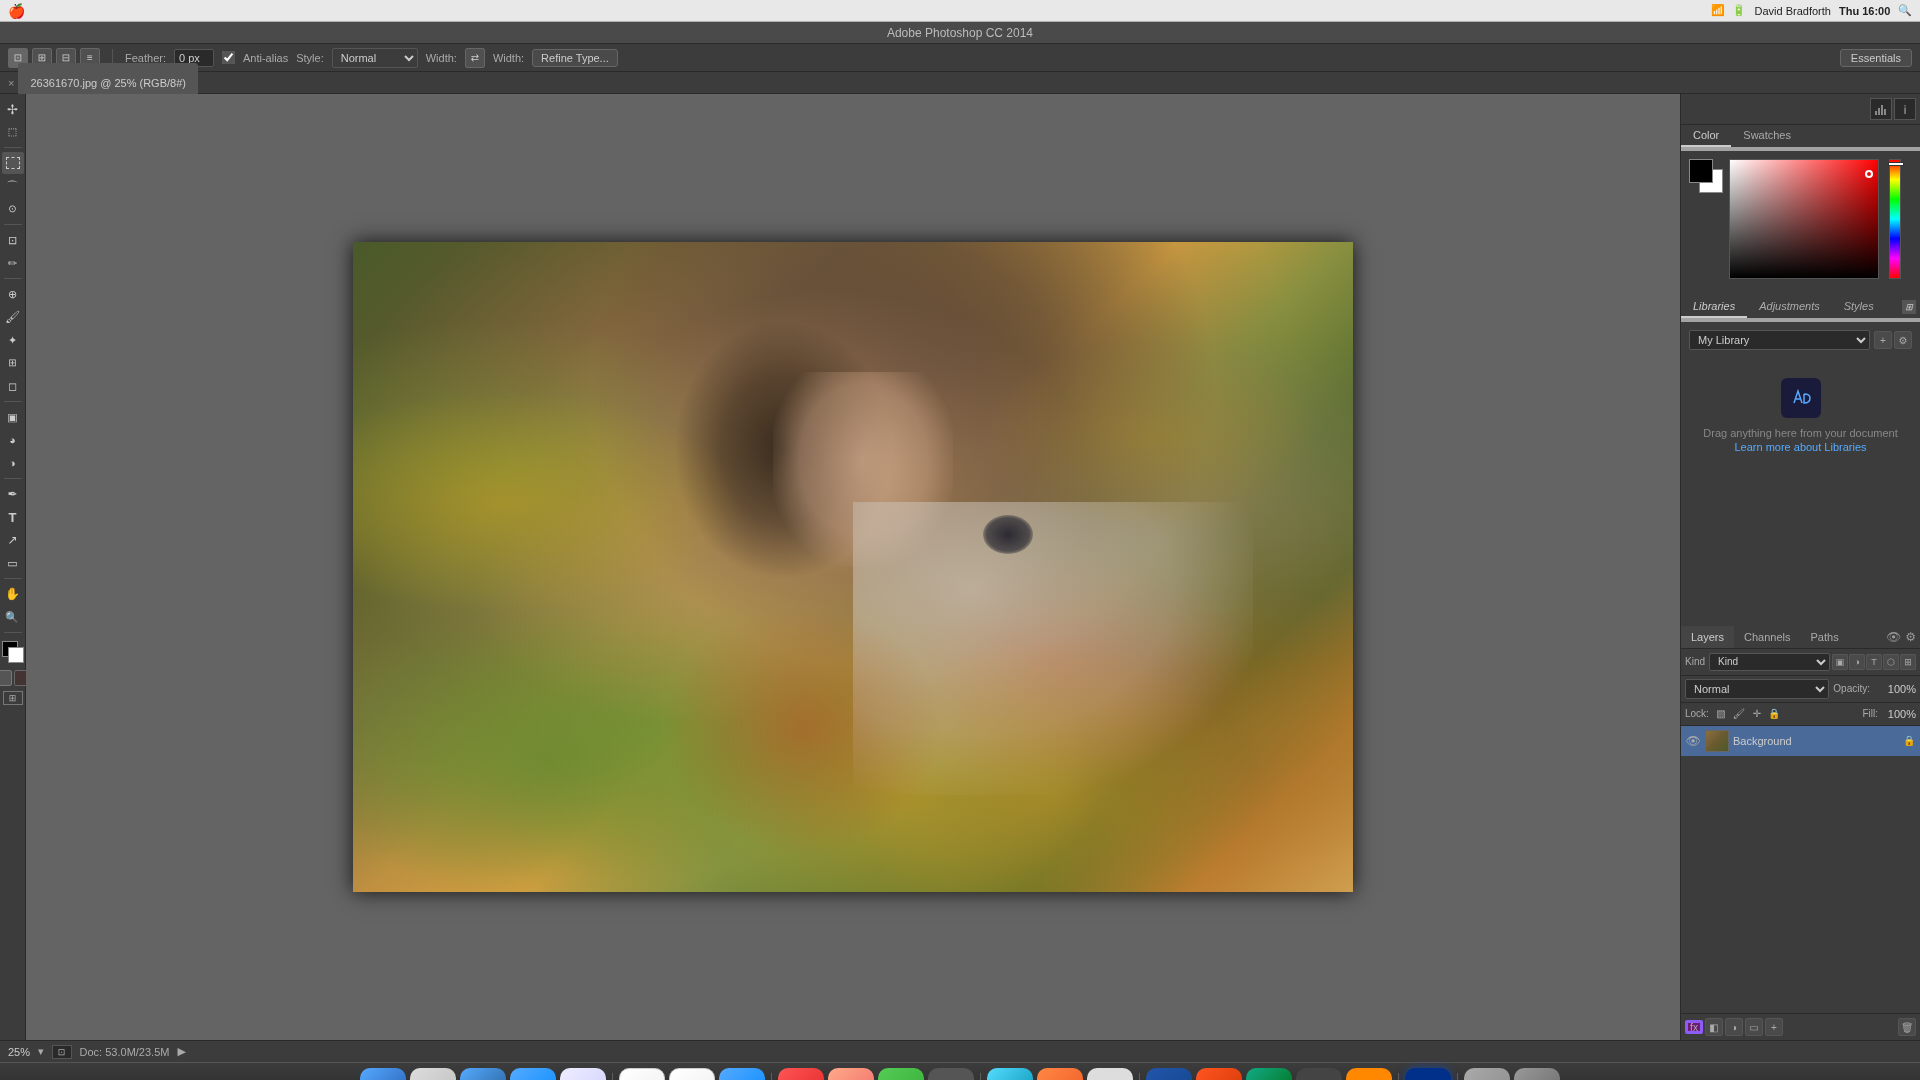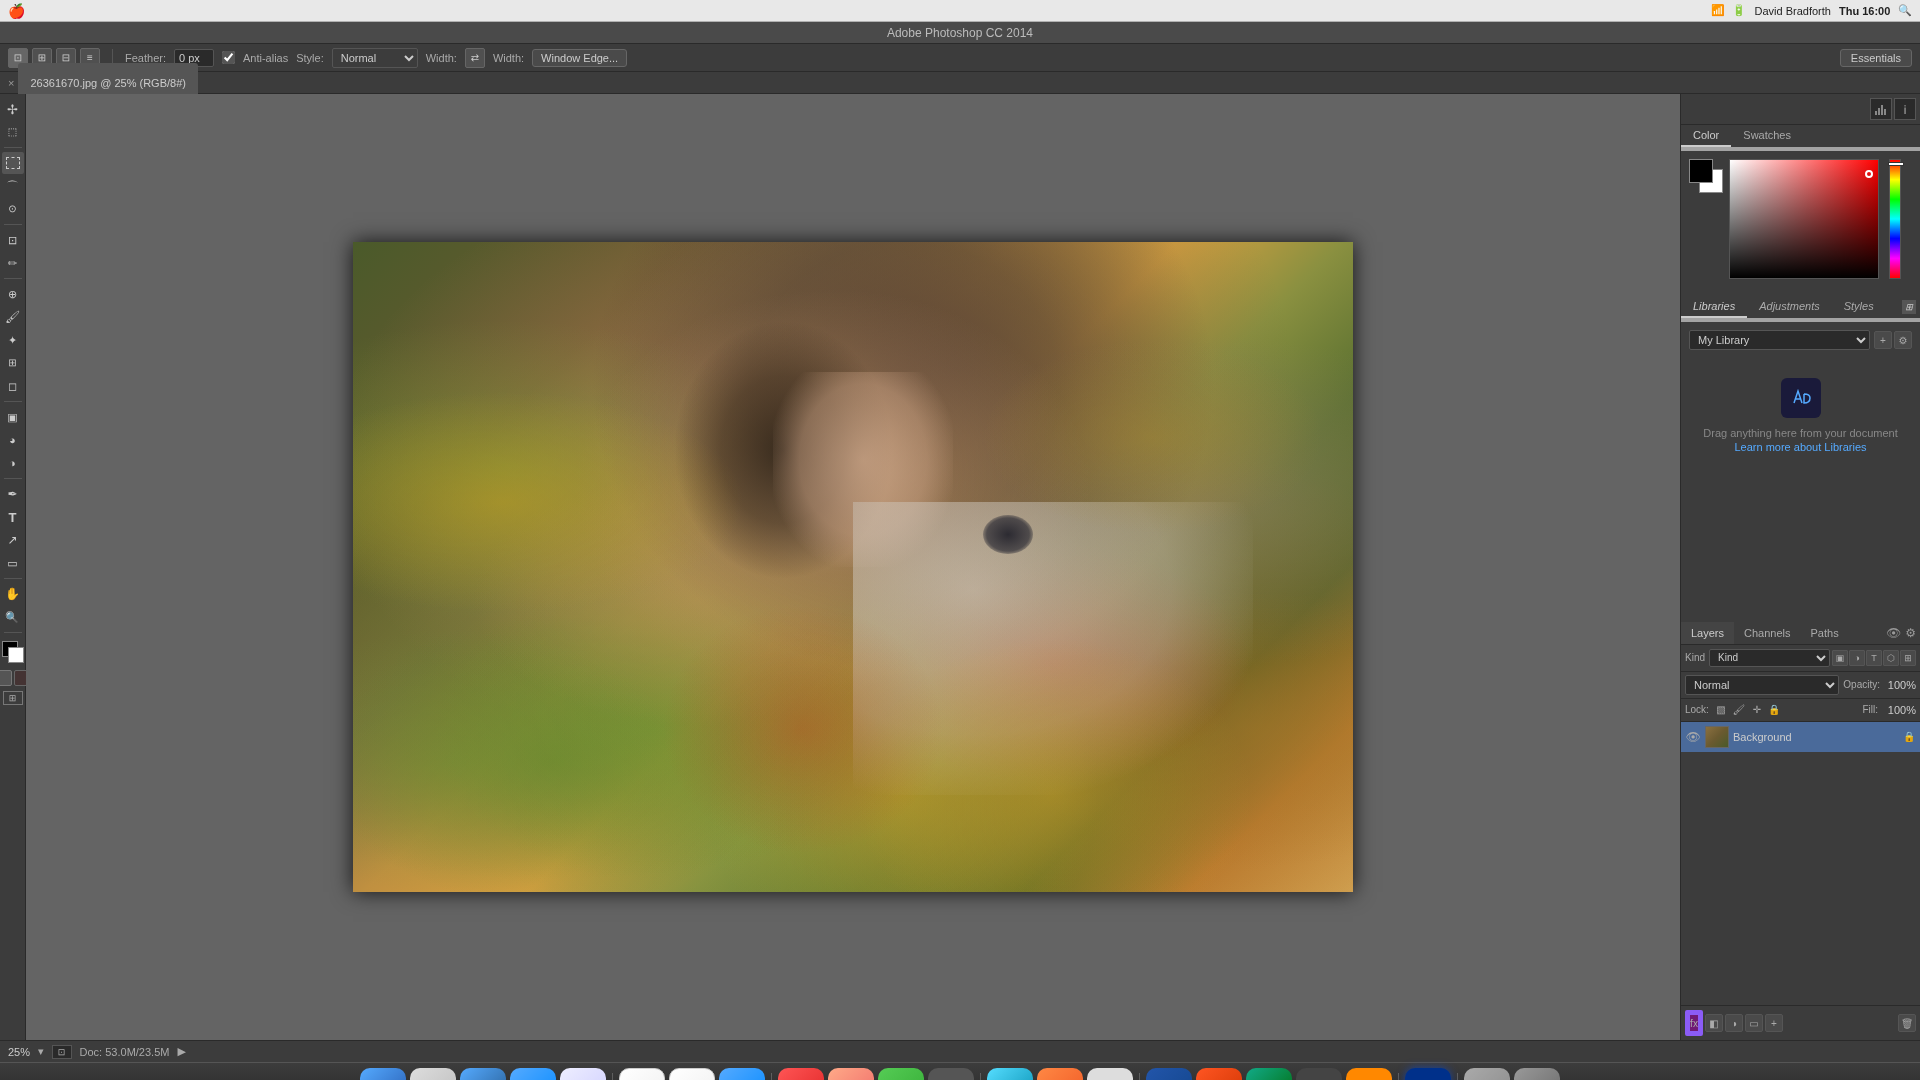--- a/index.html
+++ b/index.html
@@ -152,21 +152,21 @@
     .layers-tab.active { color: #ccc; background: #444; }
     .layers-right-icons { margin-left: auto; display: flex; align-items: center; padding: 0 4px; gap: 4px; }
     .lr-icon { font-size: 12px; color: #999; cursor: pointer; }
     .layers-filter-row { display: flex; align-items: center; padding: 4px 4px; gap: 2px; border-bottom: 1px solid #2a2a2a; }
     .filter-label { font-size: 10px; color: #aaa; margin-right: 2px; }
     .filter-select { background: #2a2a2a; border: 1px solid #555; color: #ccc; font-size: 10px; padding: 1px 4px; height: 18px; flex: 1; border-radius: 2px; }
     .filter-icons { display: flex; gap: 1px; }
     .filter-icon { width: 16px; height: 16px; background: #4a4a4a; border: 1px solid #555; cursor: pointer; display: flex; align-items: center; justify-content: center; font-size: 9px; color: #aaa; border-radius: 1px; }
     .layers-blend-row { display: flex; align-items: center; padding: 3px 4px; gap: 4px; border-bottom: 1px solid #2a2a2a; }
     .blend-select { background: #2a2a2a; border: 1px solid #555; color: #ccc; font-size: 11px; padding: 1px 4px; height: 20px; flex: 1; border-radius: 2px; }
-    .opacity-row { display: flex; align-items: center; gap: 0; }
+    .opacity-row { display: flex; align-items: center; gap: 10px; }
     .opacity-label { font-size: 10px; color: #aaa; }
     .opacity-val { font-size: 11px; color: #ccc; width: 36px; text-align: right; }
     .layers-lock-row { display: flex; align-items: center; padding: 3px 4px; gap: 4px; border-bottom: 1px solid #2a2a2a; }
     .lock-label { font-size: 10px; color: #aaa; }
     .lock-icons { display: flex; gap: 2px; }
     .lock-icon { width: 16px; height: 16px; cursor: pointer; display: flex; align-items: center; justify-content: center; font-size: 10px; color: #aaa; }
     .fill-row { display: flex; align-items: center; gap: 2px; }
     .fill-label { font-size: 10px; color: #aaa; }
     .fill-val { font-size: 11px; color: #ccc; width: 36px; text-align: right; }
     .layers-list { flex: 1; overflow-y: auto; }
@@ -234,21 +234,21 @@
   <span class="opt-label">Anti-alias</span>
   <span class="opt-label">Style:</span>
   <select class="opt-select">
     <option>Normal</option>
     <option>Fixed Ratio</option>
     <option>Fixed Size</option>
   </select>
   <span class="opt-label">Width:</span>
   <div class="opt-btn">⇄</div>
   <span class="opt-label">Width:</span>
-  <button class="opt-btn-text">Window Edge...</button>
+  <button class="opt-btn-text">Refine Type...</button>
   <button class="essentials-btn">Essentials</button>
 </div>
 
 <div id="doc-tab">
   <span style="color:#999;font-size:11px;margin-right:4px;cursor:pointer;">×</span>
   <div class="doc-tab-item">
     <span>26361670.jpg @ 25% (RGB/8#)</span>
   </div>
 </div>
 
@@ -513,21 +513,21 @@
         <div class="layer-vis">👁</div>
         <div class="layer-thumb">
           <div class="layer-thumb-img"></div>
         </div>
         <span class="layer-name">Background</span>
         <div class="layer-lock">🔒</div>
       </div>
     </div>
 
     <div style="display:flex;align-items:center;padding:4px;gap:2px;border-top:1px solid #2a2a2a;background:#3c3c3c;">
-      <div style="width:18px;height:26px;background:#701a75;border:5px solid #8b5cf6;cursor:pointer;display:flex;align-items:center;justify-content:center;font-size:10px;color:#aaa;border-radius:2px;">fx</div>
+      <div style="width:18px;height:14px;background:#701a75;border:3px solid #8b5cf6;cursor:pointer;display:flex;align-items:center;justify-content:center;font-size:10px;color:#aaa;border-radius:2px;">fx</div>
       <div style="width:18px;height:18px;background:#4a4a4a;border:1px solid #555;cursor:pointer;display:flex;align-items:center;justify-content:center;font-size:10px;color:#aaa;border-radius:2px;">◧</div>
       <div style="width:18px;height:18px;background:#4a4a4a;border:1px solid #555;cursor:pointer;display:flex;align-items:center;justify-content:center;font-size:10px;color:#aaa;border-radius:2px;">◑</div>
       <div style="width:18px;height:18px;background:#4a4a4a;border:1px solid #555;cursor:pointer;display:flex;align-items:center;justify-content:center;font-size:10px;color:#aaa;border-radius:2px;">▭</div>
       <div style="width:18px;height:18px;background:#4a4a4a;border:1px solid #555;cursor:pointer;display:flex;align-items:center;justify-content:center;font-size:10px;color:#aaa;border-radius:2px;">+</div>
       <div style="width:18px;height:18px;background:#4a4a4a;border:1px solid #555;cursor:pointer;display:flex;align-items:center;justify-content:center;font-size:10px;color:#aaa;border-radius:2px;margin-left:auto;">🗑</div>
     </div>
 
   </div>
 </div>
 

